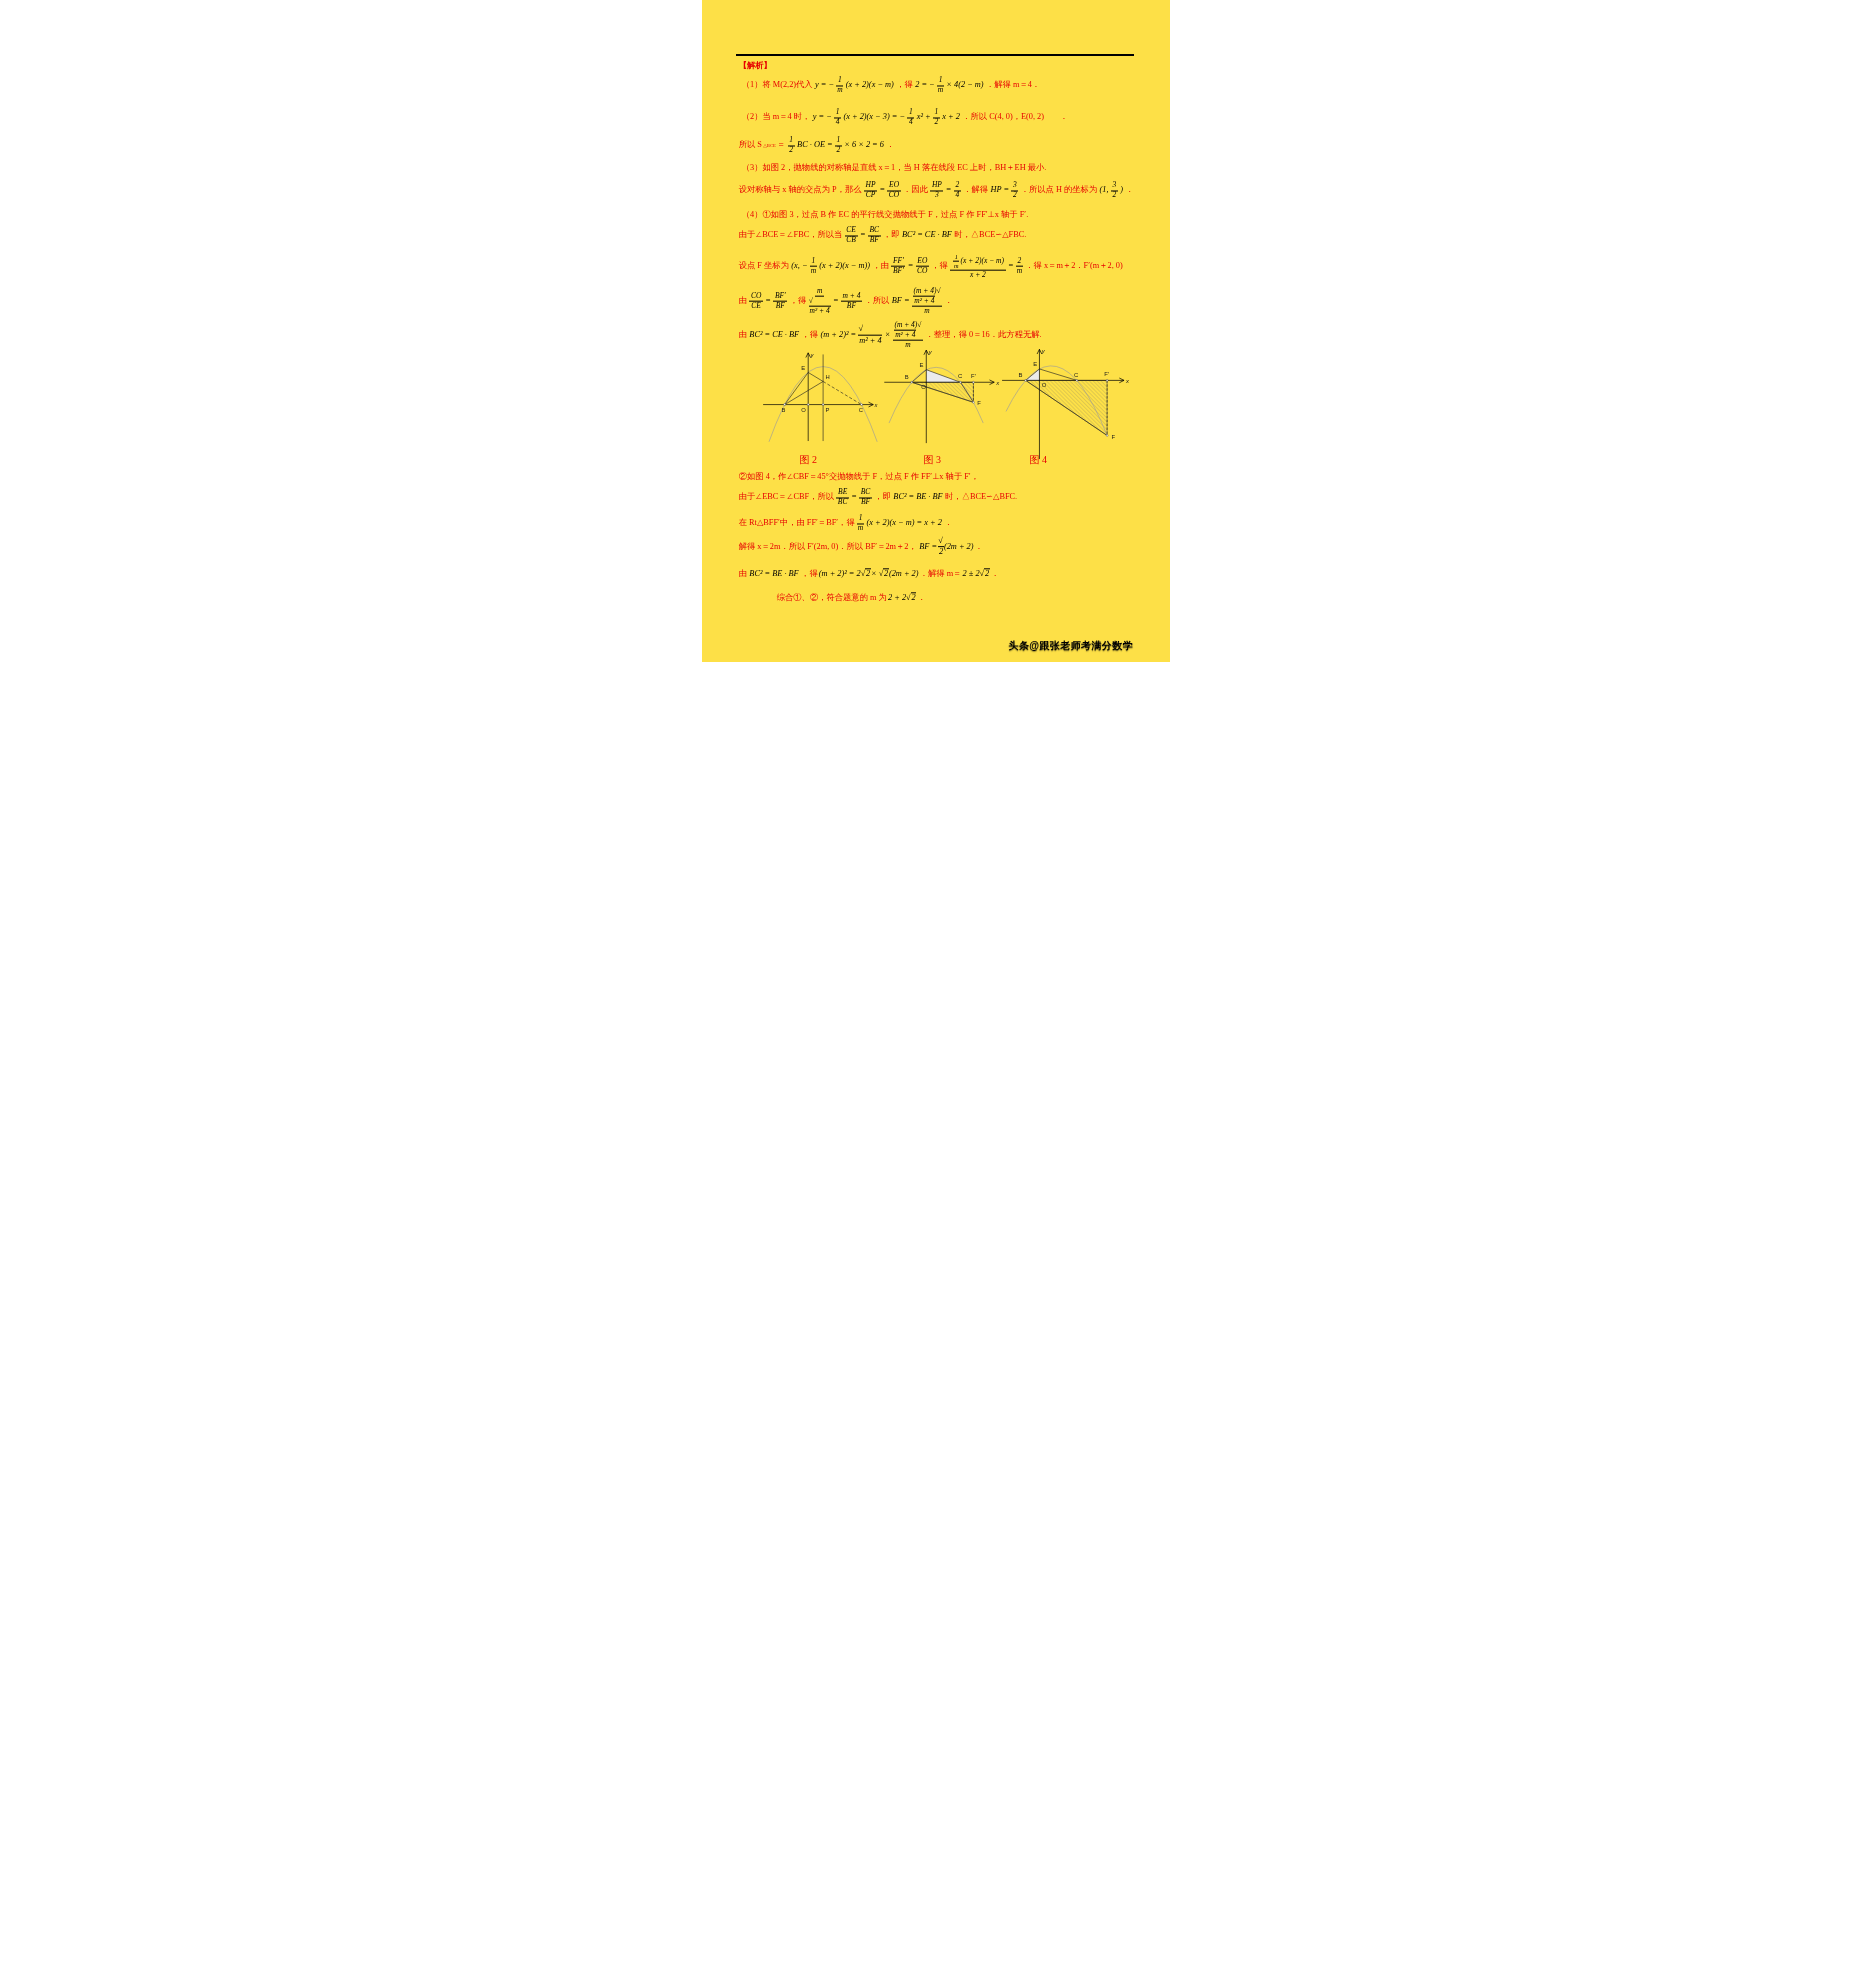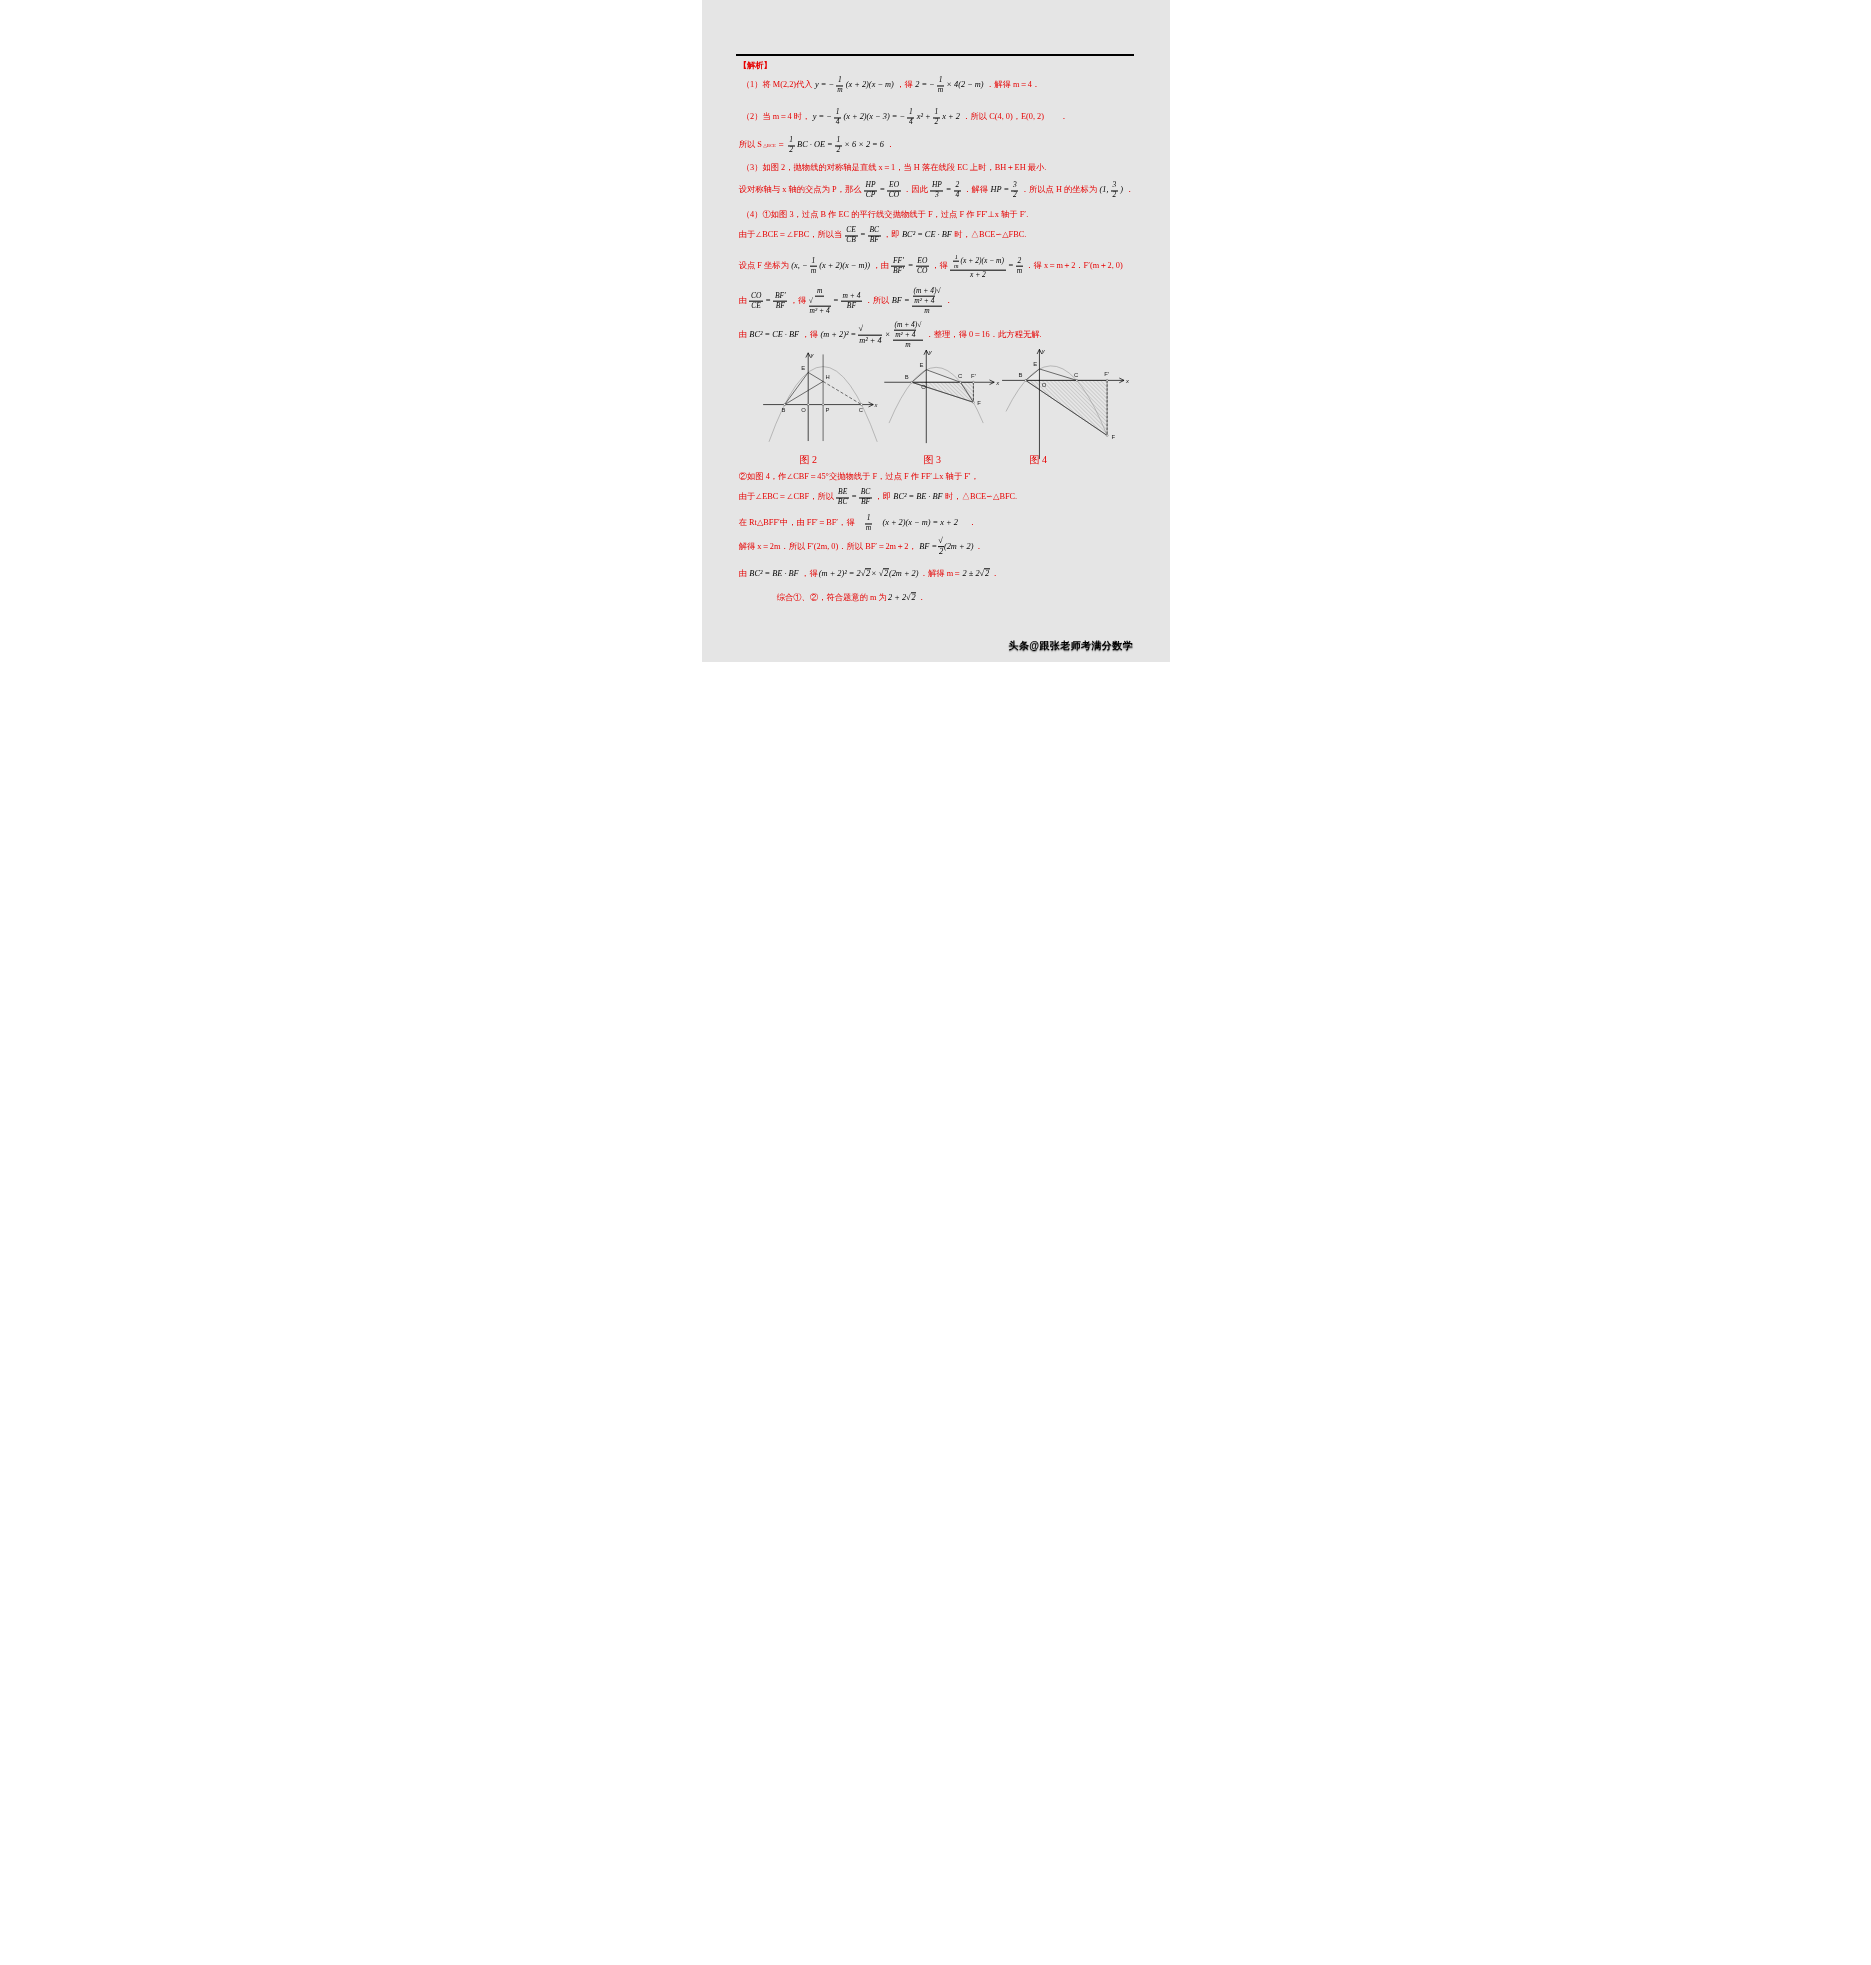--- a/index.html
+++ b/index.html
@@ -1,19 +1,19 @@
 <!DOCTYPE html>
 <html style="font-size:6.3px"><head>
 <meta charset="utf-8">
 <style>
   :root{ --red:#e60000; --ink:#000; --gray:#9a9a9a; }
   html,body{margin:0;padding:0;background:#ffffff;}
   #page{
     position:relative; width:468px; height:662px; margin:0 auto;
-    background:#e5e5e5; overflow:hidden;
+    background:#fde047; overflow:hidden;
     font-family:"Liberation Serif", serif; color:#000; font-size:8.3px;
   }
   .rule{position:absolute; height:2px; background:#000;}
   .line{
     position:absolute; left:36px; display:flex; align-items:center;
     white-space:nowrap; transform:translateY(-50%); line-height:1.25;
   }
   .indent{left:39px;}
   .r{color:var(--red);}
   .m{font-style:italic; font-family:"Liberation Serif", serif;}
@@ -380,21 +380,21 @@
     <span class="m seg">=</span>
     <span class="frac">
         <span class="num">BC</span>
         <span class="den">BF</span>
       </span>
     <span class="r seg">，即</span>
     <span class="m seg">BC² = BE · BF</span>
     <span class="r seg">时，△BCE∽△BFC.</span>
   </div>
 
-  <div class="line" style="top:524px;gap:8px;">
+  <div class="line" style="top:524px;">
     <span class="r seg">在 Rt△BFF′中，由 FF′＝BF′，得</span>
     <span class="frac">
         <span class="num">1</span>
         <span class="den">m</span>
       </span>
     <span class="m seg">(x + 2)(x − m) = x + 2</span>
     <span class="r seg">．</span>
   </div>
 
   <div class="line" style="top:547px;">

